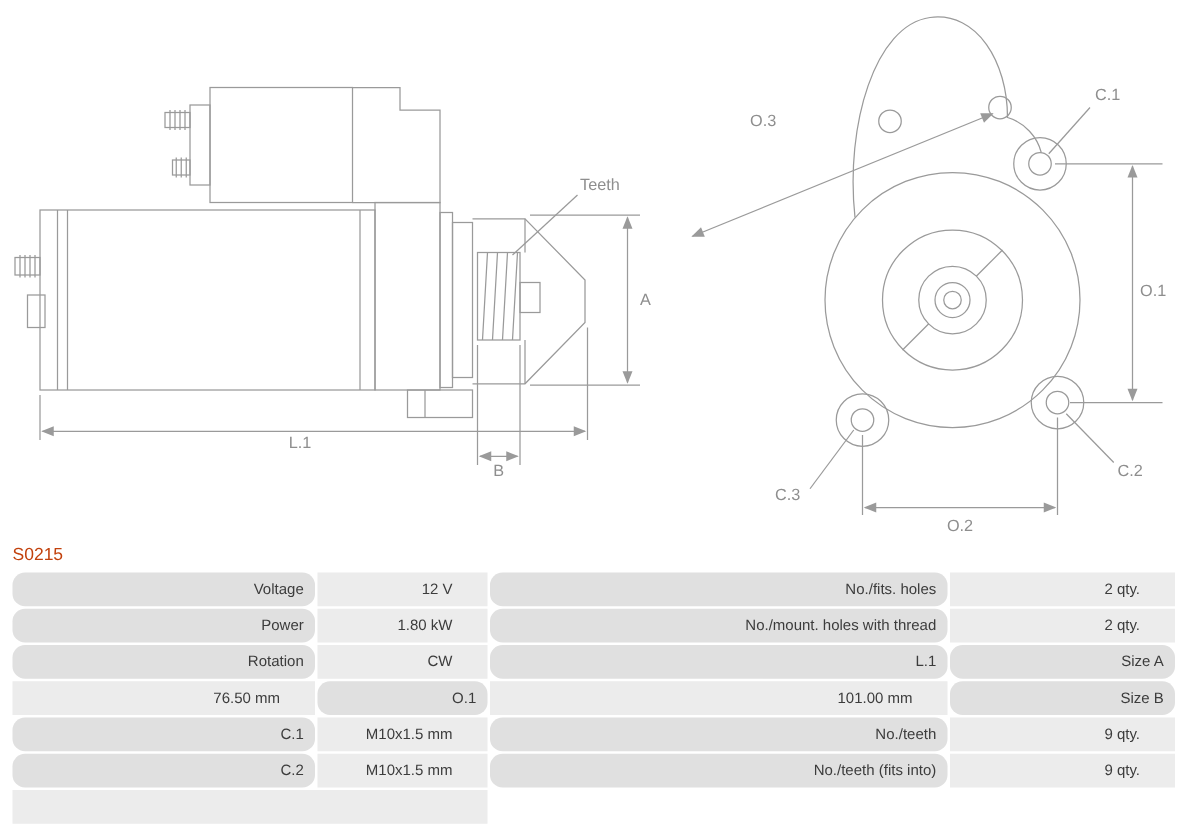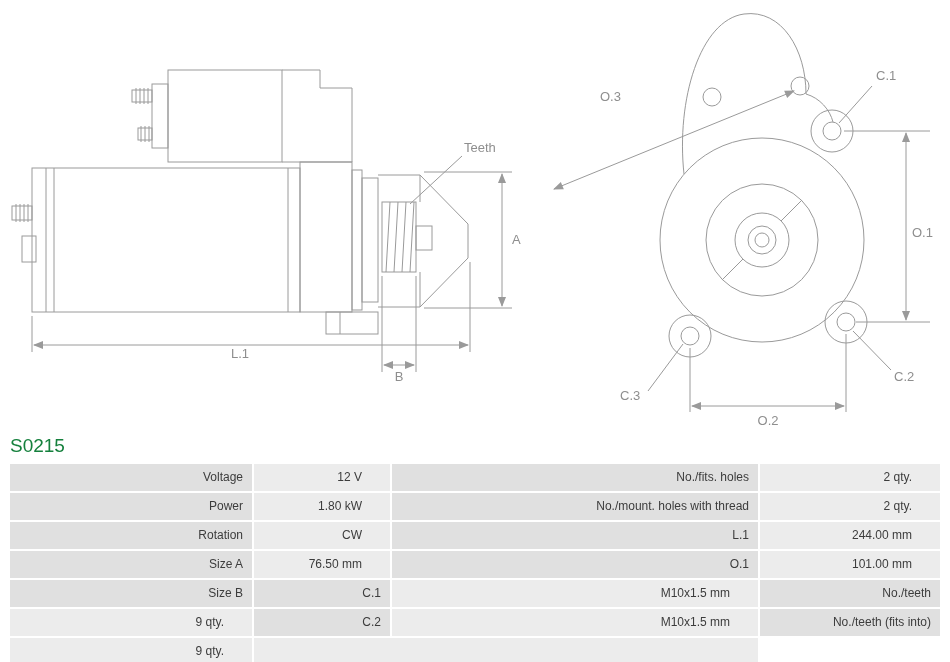--- a/index.html
+++ b/index.html
@@ -1,25 +1,25 @@
 <!DOCTYPE html>
 <html><head>
 <meta charset="utf-8">
 <style>
   * { margin:0; padding:0; box-sizing:border-box; }
   html,body { width:950px; height:662px; background:#ffffff;
               font-family:"Liberation Sans", sans-serif; overflow:hidden; }
   .drawing-area { width:950px; height:432px; display:block; }
   .dim-text { fill:#8e8e8e; font-size:13px; font-family:"Liberation Sans", sans-serif; }
-  .part-number { color:#15803d; font-size:19px; margin:3px 0 7px 10px; }
+  .part-number { color:#c2410c; font-size:14px; margin:3px 0 7px 10px; }
   .spec-table { margin:0 10px; display:grid;
                 grid-template-columns:242px 136px 366px 180px; gap:2px; }
   .cell { height:27px; line-height:27px; font-size:12px; color:#3c3c3c;
           text-align:right; padding-right:28px; overflow:hidden; white-space:nowrap; }
-  .cell.label { background:#e0e0e0; padding-right:9px; }
+  .cell.label { background:#e0e0e0; padding-right:9px;border-radius:10px; }
   .cell.value { background:#ececec; }
   .cell.merged { grid-column:span 2; background:#ececec; }
 </style>
 </head>
 <body>
 
 <svg class="drawing-area" viewBox="0 0 950 432" width="950" height="432" xmlns="http://www.w3.org/2000/svg">
   <defs>
     <marker id="mE" markerWidth="12" markerHeight="10" refX="10" refY="5" orient="auto" markerUnits="userSpaceOnUse">
       <path d="M1,1 L11,5 L1,9 Z" fill="#9a9a9a"></path>
@@ -147,21 +147,20 @@
   <div class="cell value">2 qty.</div>
 
   <div class="cell label">Power</div>
   <div class="cell value">1.80 kW</div>
   <div class="cell label">No./mount. holes with thread</div>
   <div class="cell value">2 qty.</div>
 
   <div class="cell label">Rotation</div>
   <div class="cell value">CW</div>
   <div class="cell label">L.1</div>
-  <div class="cell value">244.00 mm</div>
 
   <div class="cell label">Size A</div>
   <div class="cell value">76.50 mm</div>
   <div class="cell label">O.1</div>
   <div class="cell value">101.00 mm</div>
 
   <div class="cell label">Size B</div>
   <div class="cell label">C.1</div>
   <div class="cell value">M10x1.5 mm</div>
 

